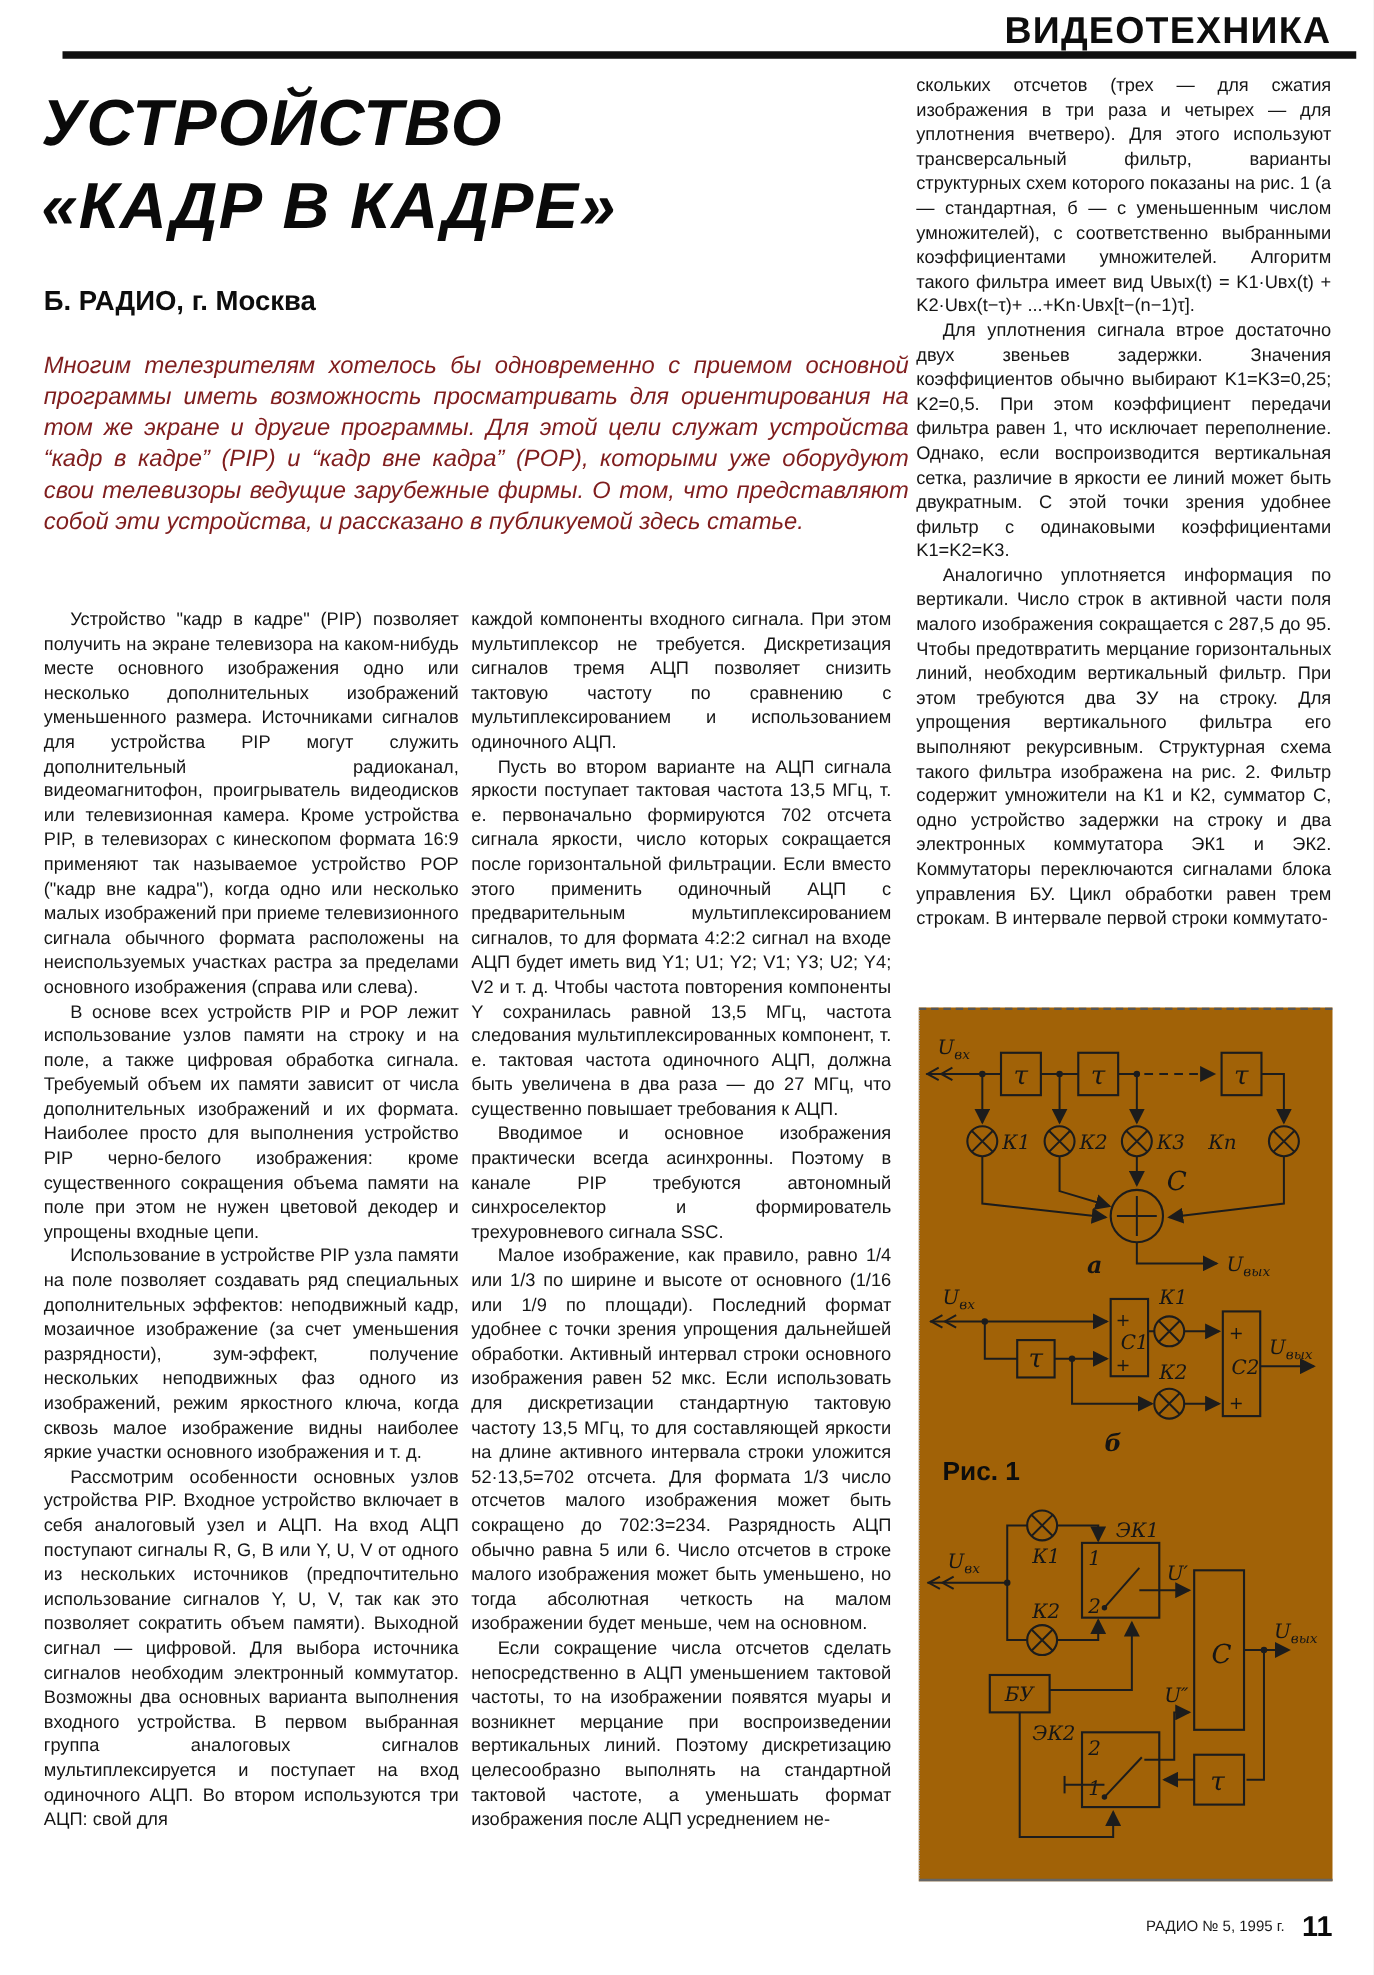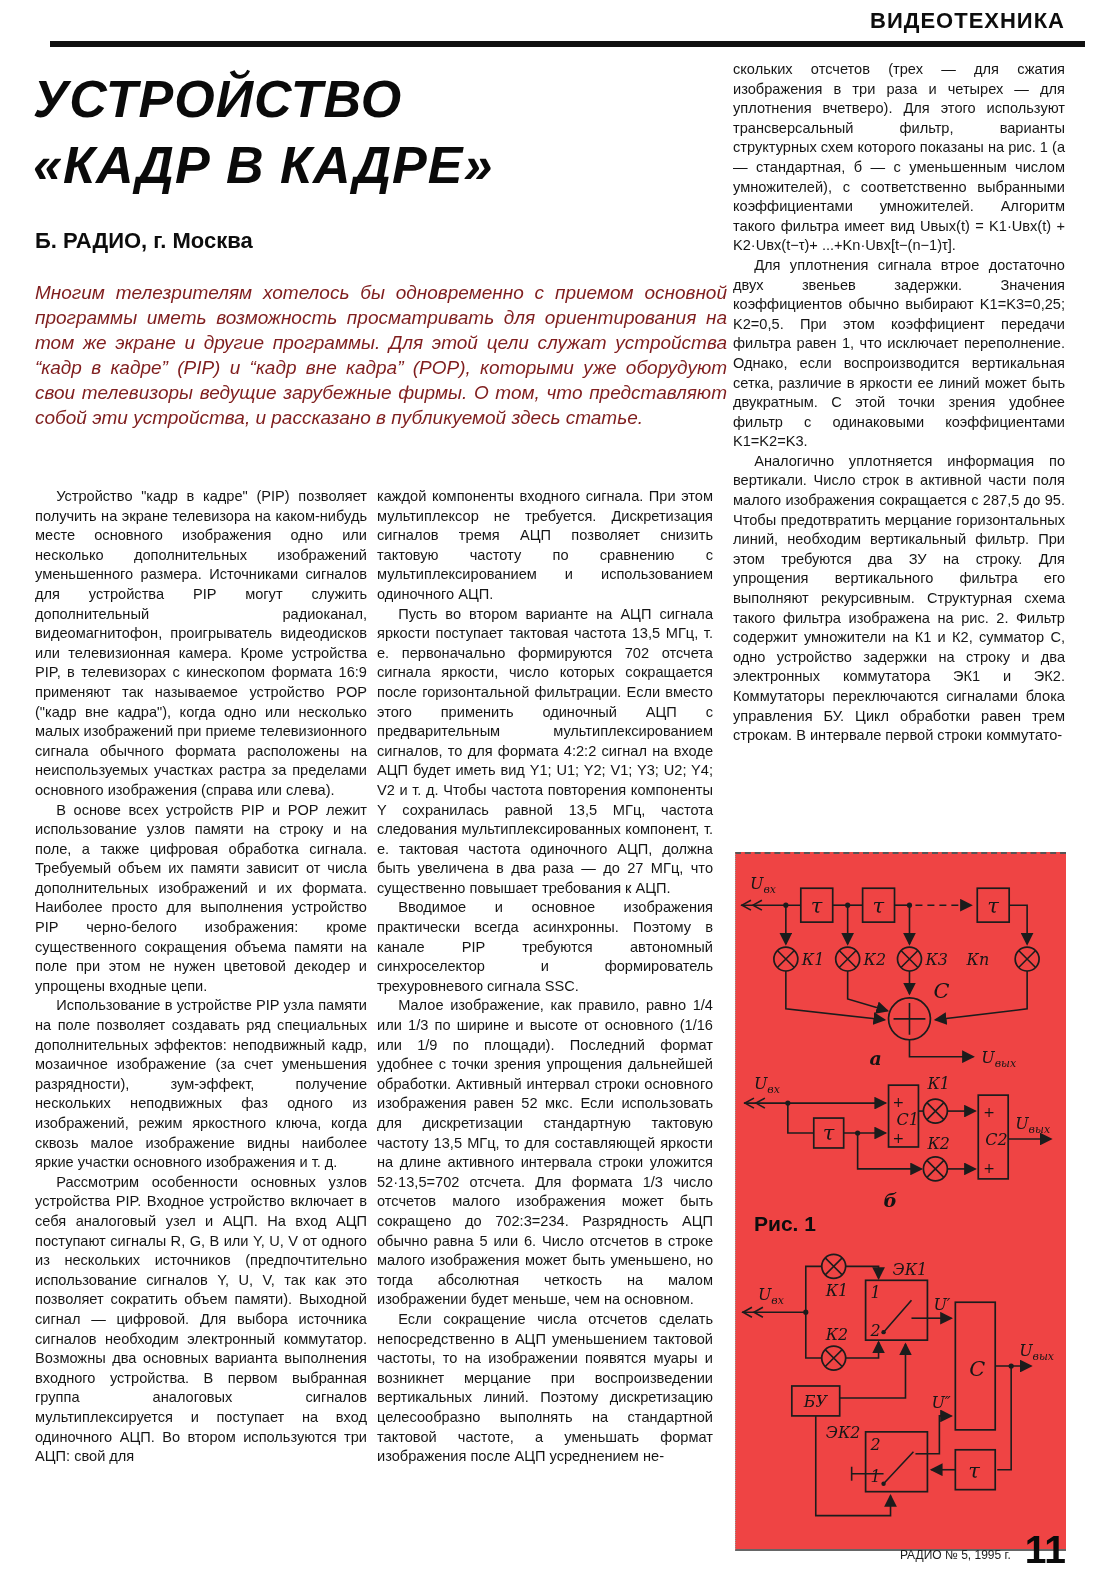--- a/index.html
+++ b/index.html
@@ -3,21 +3,21 @@
 <meta charset="utf-8">
 <style>
   html,body{margin:0;padding:0;background:#e8e8e4;}
   .page{
     position:relative; width:1099px; height:1580px; background:#ffffff;
     font-family:"Liberation Sans", sans-serif; color:#111; overflow:hidden;
   }
   
   .section-header{
     position:absolute; top:8px; left:35px; width:1030px; text-align:right;
-    font-size:22px; font-weight:bold; letter-spacing:1px; color:#0d0d0d;
+    font-size:30px; font-weight:bold; letter-spacing:1px; color:#0d0d0d;
   }
   .header-rule{
     position:absolute; top:41px; left:50px; width:1035px; height:6px; background:#101010;
   }
   
   .title{
     position:absolute; top:66px; left:33px; width:700px;
     font-size:52px; line-height:66px; font-weight:bold; font-style:italic;
     letter-spacing:1px; color:#0a0a0a;
   }
@@ -31,22 +31,22 @@
   }
   
   .col{ position:absolute; text-align:justify; font-size:14.6px; line-height:19.6px; color:#151515;}
   .col p{ margin:0; text-indent:1.45em; }
   .col p.cont{ text-indent:0; }
   .col1{ left:35px;  top:487px; width:332px; }
   .col2{ left:377px; top:487px; width:336px; }
   .col3{ left:733px; top:60px;  width:332px; }
   
   .fig-panel{
-    position:absolute; left:735px; top:852px; width:331px; height:699px;
-    background:#ef4444; box-sizing:border-box;
+    position:absolute; left:735px; top:806px; width:331px; height:699px;
+    background:#a16207; box-sizing:border-box;
     border-top:2px dashed #555; border-bottom:2px solid #666; border-left:1px dotted #999;
     padding-top:5px;
   }
   .fig-caption{
     font-weight:bold; font-size:21px; margin:1px 0 2px 18px; color:#0d0d0d;
   }
   svg{ display:block; }
   .wire{ stroke:#1c1c1c; stroke-width:1.6; fill:none; }
   .wire-d{ stroke:#1c1c1c; stroke-width:1.6; fill:none; stroke-dasharray:7 5; }
   .blk{ stroke:#1c1c1c; stroke-width:1.7; fill:none; }
@@ -54,21 +54,21 @@
   .flab{ font-family:"DejaVu Serif", serif; font-style:italic; font-size:16px; fill:#161616; }
   .flab .sub{ font-size:11px; }
   .flab-big{ font-family:"DejaVu Serif", serif; font-style:italic; font-size:21px; fill:#161616; }
   .fsub{ font-family:"DejaVu Serif", serif; font-style:italic; font-size:19px; font-weight:bold; fill:#141414; }
   .fplus{ font-family:"DejaVu Sans", sans-serif; font-size:14px; fill:#161616; }
   
   .footer{
     position:absolute; top:1528px; left:660px; width:406px; text-align:right;
   }
   .footer .journal{ font-size:12px; color:#1a1a1a; vertical-align:4px;}
-  .footer .pageno{ font-size:39px; font-weight:bold; margin-left:14px; color:#0a0a0a;}
+  .footer .pageno{ font-size:23px; font-weight:bold; margin-left:14px; color:#0a0a0a;}
 </style>
 </head>
 <body>
 
 <div class="page">
 
   <div class="section-header">ВИДЕОТЕХНИКА</div>
   <div class="header-rule"></div>
 
   <div class="title">

